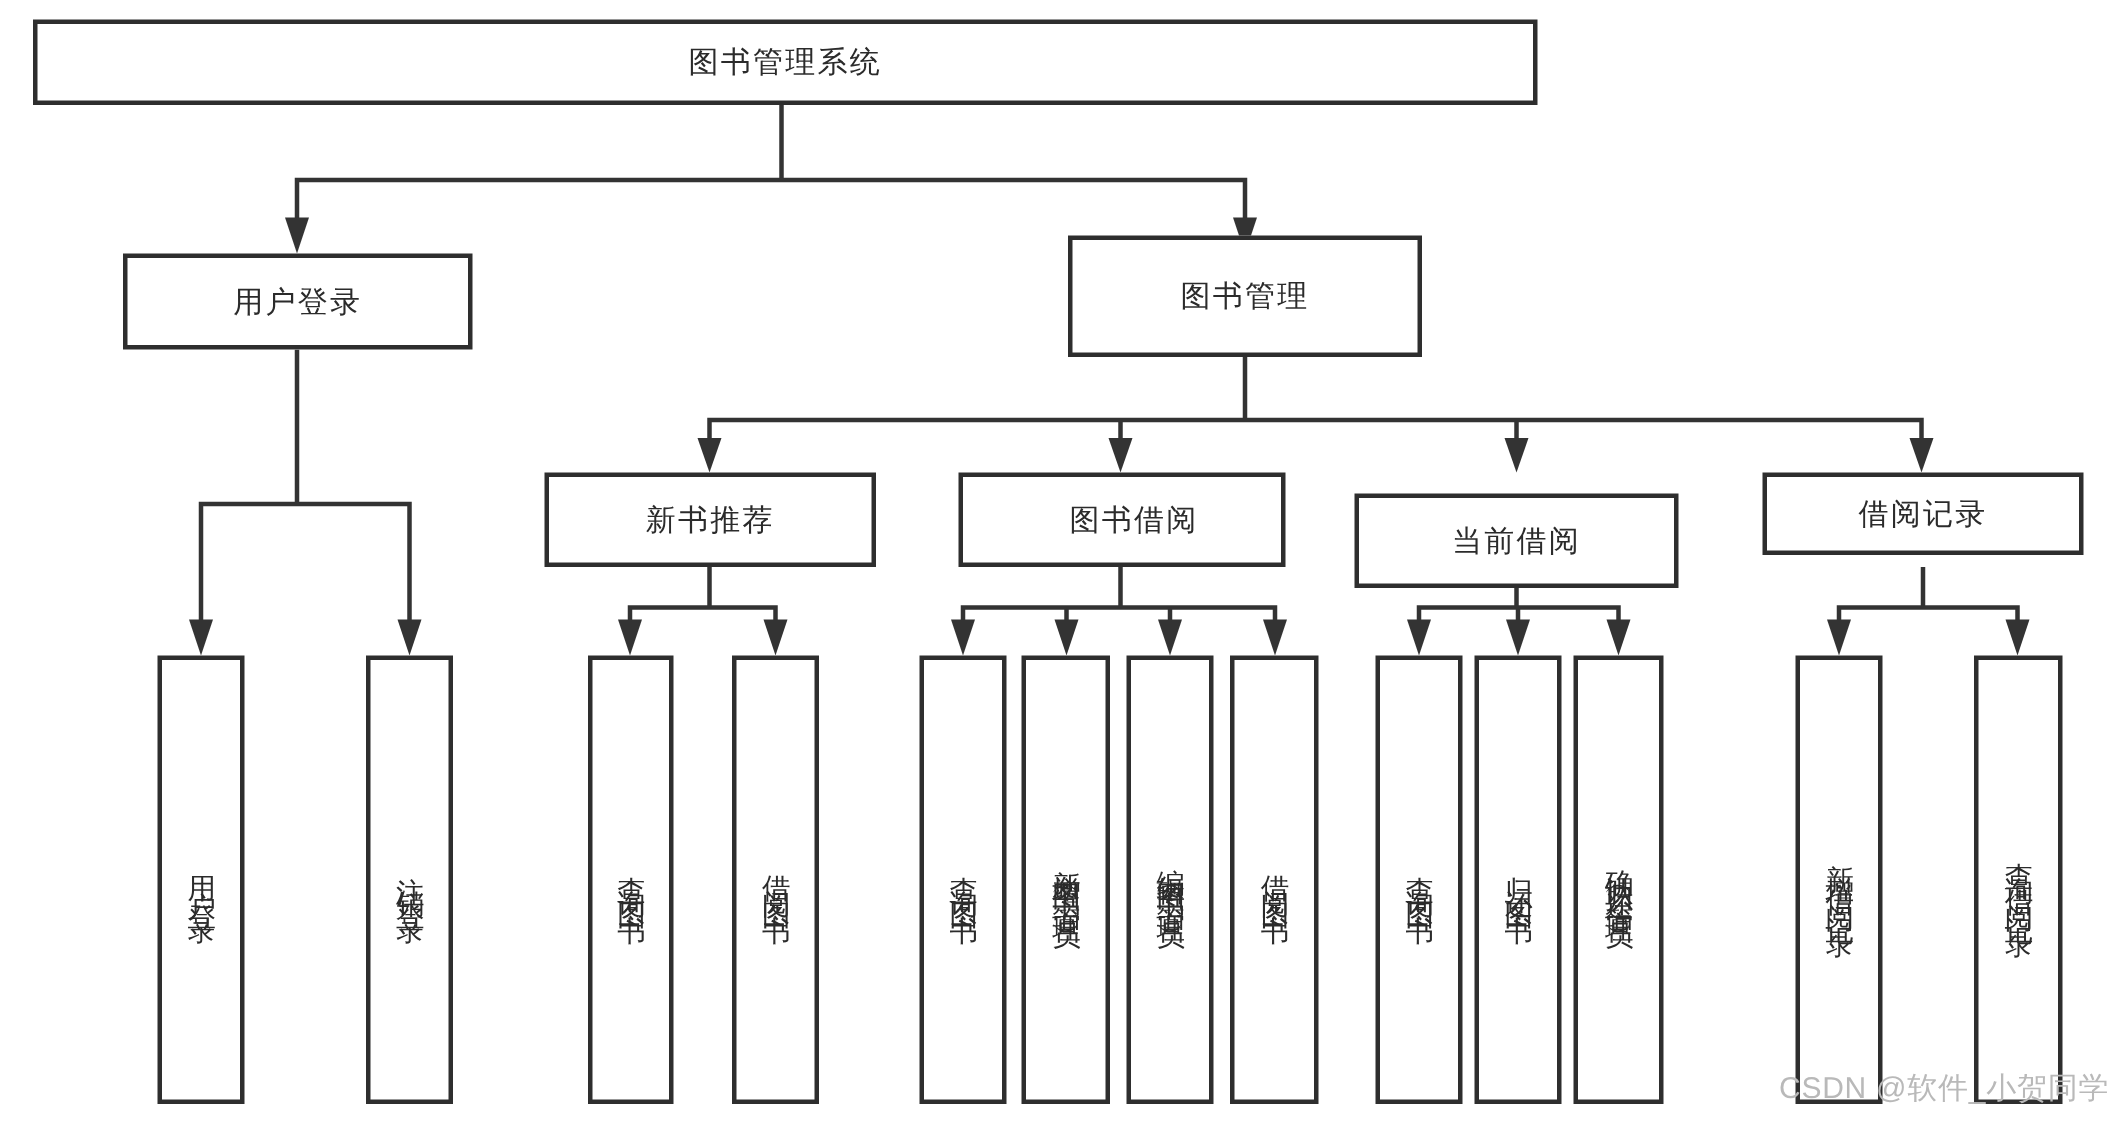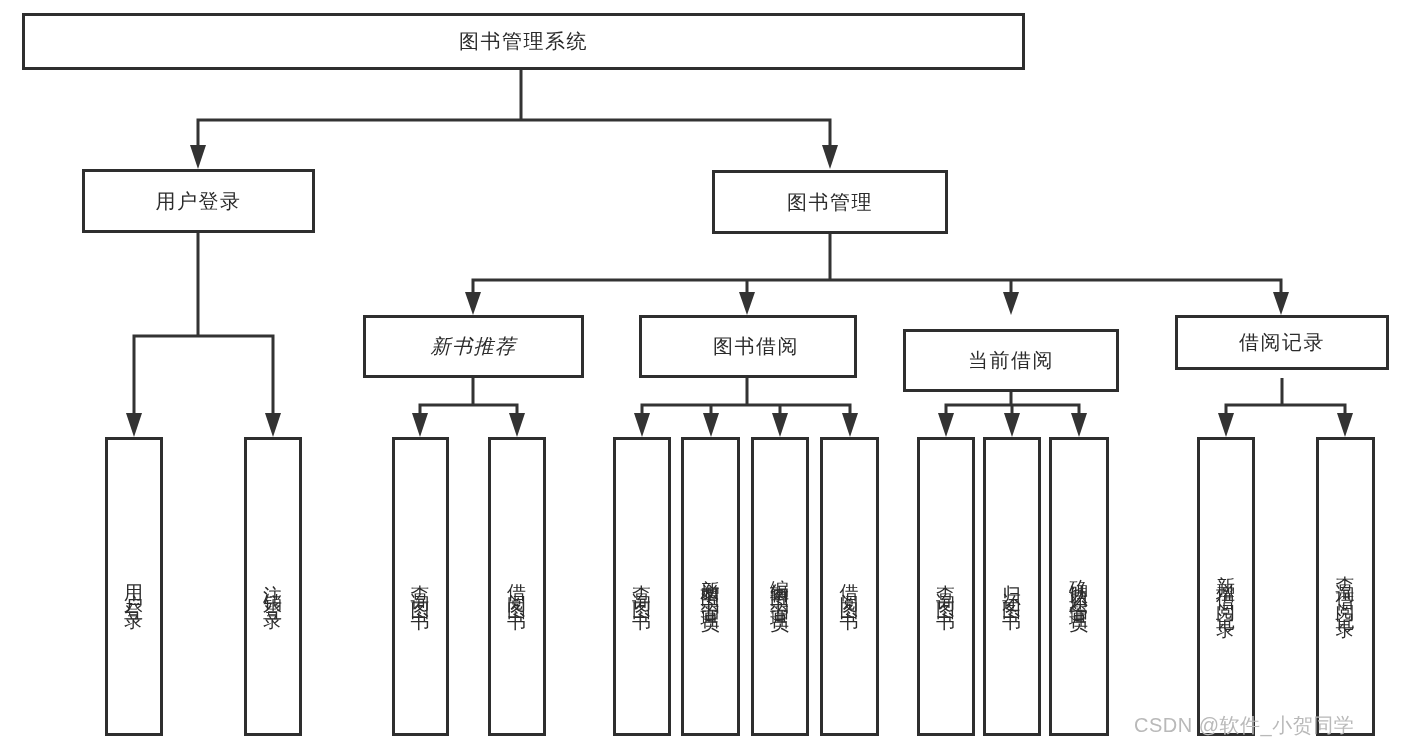--- a/index.html
+++ b/index.html
@@ -34,21 +34,21 @@
     writing-mode: vertical-rl;
     text-orientation: mixed;
     font-size: 19px;
     letter-spacing: 9px;
     line-height: 1;
     white-space: nowrap;
   }
   .leaf .v-label.tight { letter-spacing: 5px; }
   .watermark {
     position: absolute;
-    left: 1134px;
+    left: 1186px;
     top: 712px;
     font-size: 20px;
     color: var(--watermark);
     white-space: nowrap;
     z-index: 5;
     letter-spacing: 0.5px;
   }
 </style>
 </head>
 <body>
@@ -98,25 +98,25 @@
     </g>
   </svg>
 
   <div class="box" style="left:22px; top:13px; width:1003px; height:57px;">
     <span class="h-label">图书管理系统</span>
   </div>
 
   <div class="box" style="left:82px; top:169px; width:233px; height:64px;">
     <span class="h-label">用户登录</span>
   </div>
-  <div class="box" style="left:712px; top:170px; width:236px; height:64px;">
+  <div class="box" style="left:712px; top:157px; width:236px; height:81px;">
     <span class="h-label">图书管理</span>
   </div>
 
-  <div class="box" style="left:363px; top:315px; width:221px; height:63px;font-style:italic;">
+  <div class="box" style="left:363px; top:315px; width:221px; height:63px;">
     <span class="h-label">新书推荐</span>
   </div>
   <div class="box" style="left:639px; top:315px; width:218px; height:63px;padding-left:16px;">
     <span class="h-label">图书借阅</span>
   </div>
   <div class="box" style="left:903px; top:329px; width:216px; height:63px;">
     <span class="h-label">当前借阅</span>
   </div>
   <div class="box" style="left:1175px; top:315px; width:214px; height:55px;">
     <span class="h-label">借阅记录</span>

